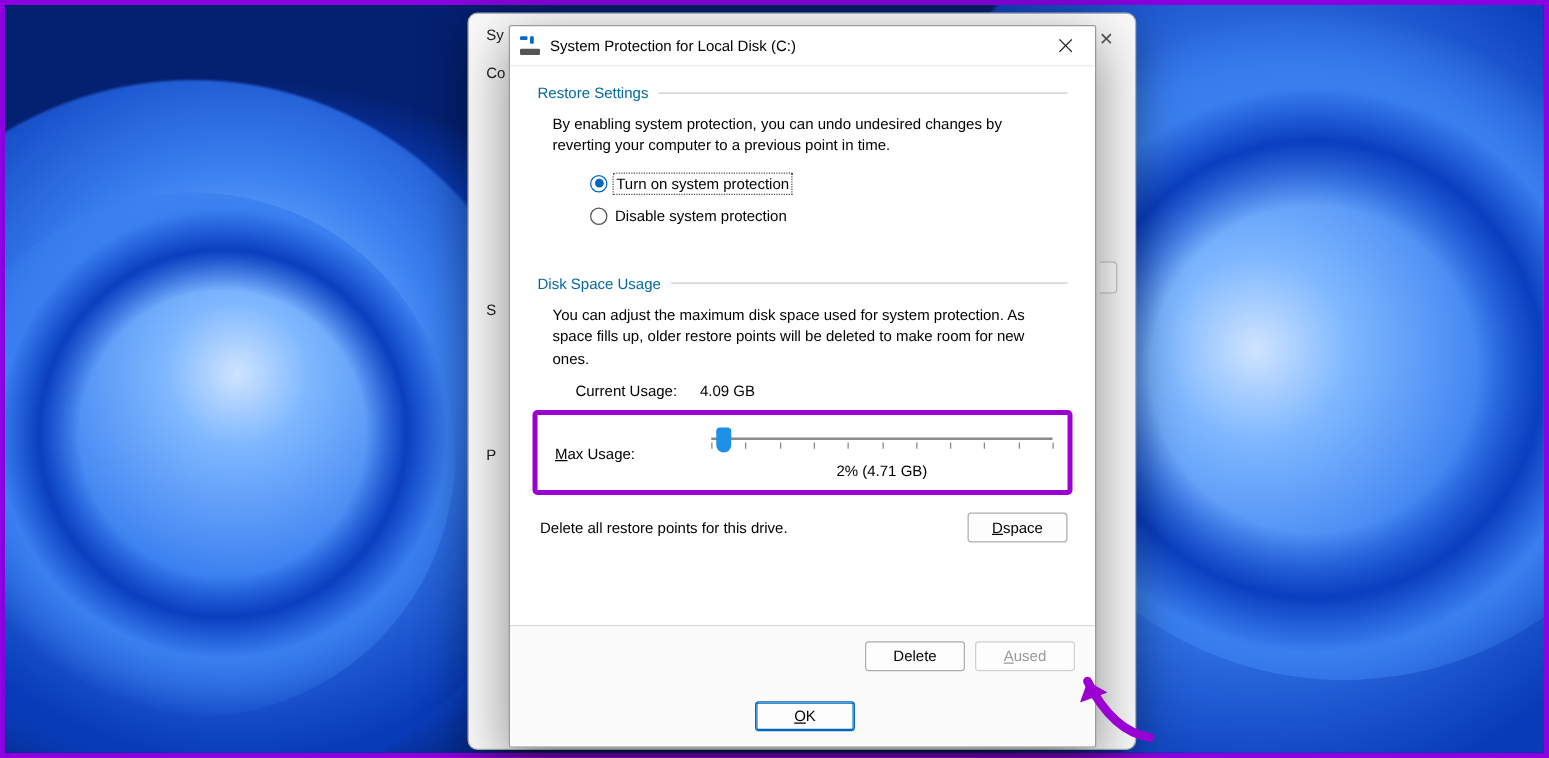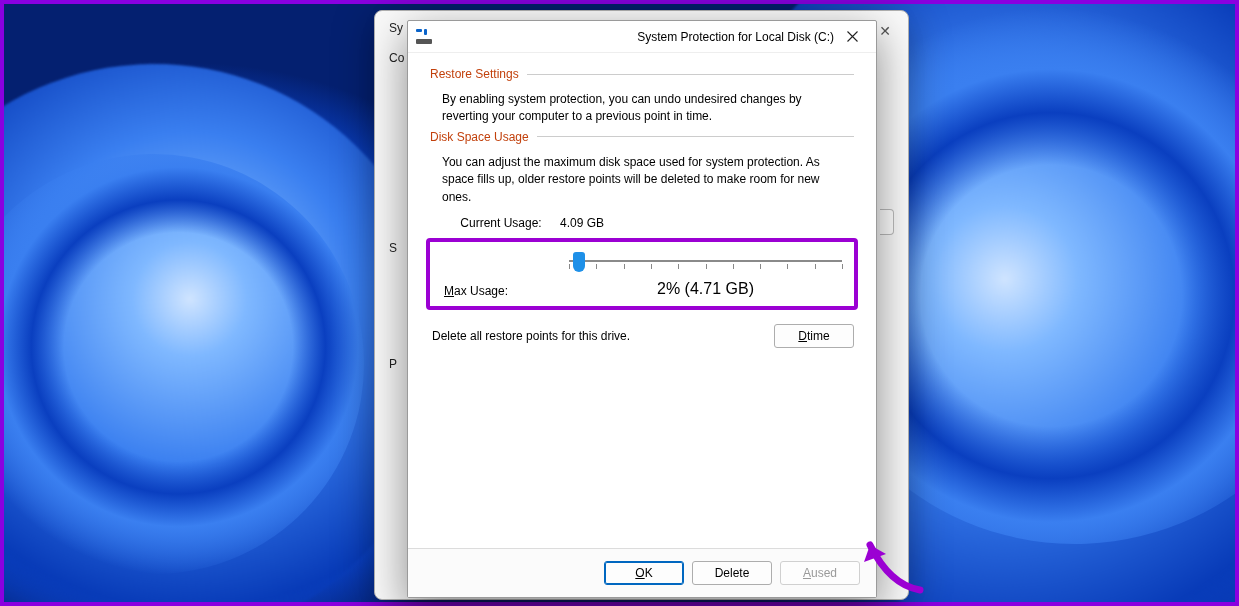--- a/index.html
+++ b/index.html
@@ -73,28 +73,28 @@
   }
   .titlebar {
     height: 32px; display:flex; align-items:center; padding: 0 6px 0 8px;
     border-bottom: 1px solid #eee;
   }
   .title-icon { width:16px; height:16px; margin-right:8px; position:relative; }
   .title-icon .sq { position:absolute; width:6px; height:6px; background:#0a63c9; border-radius:1px;}
   .title-icon .a{left:0;top:0;width:6px;height:3px;background:#0a63c9;}
   .title-icon .b{left:8px;top:0;width:3px;height:6px;background:#0a63c9;}
   .title-icon .bar{position:absolute;left:0;top:10px;width:16px;height:5px;background:#555;border-radius:1px;}
-  .titlebar .title-text { flex:1; font-size:12px;text-align:right; }
+  .titlebar .title-text { flex:1; font-size:12px; }
   .close-btn { width:36px; height:26px; display:flex; align-items:center; justify-content:center; cursor:pointer;}
   .close-btn svg { width:11px; height:11px; }
 
   .body { padding: 10px 22px 0 22px; flex:1; }
 
   .group-head { display:flex; align-items:center; gap:8px; margin: 4px 0 10px 0;}
-  .group-head .lbl { font-size:12px; color:#c2410c; white-space:nowrap;}
+  .group-head .lbl { font-size:12px; color:#0369a1; white-space:nowrap;}
   .group-head .line { flex:1; height:1px; background:#ccc; }
 
   .desc { font-size:12px; color:#000; line-height:1.45; padding: 0 4px 0 12px;}
 
   .radios { margin: 14px 0 40px 42px; }
   .radio-row { display:flex; align-items:center; gap:6px; margin-bottom:12px; cursor:pointer;}
   .radio { width:14px; height:14px; border:1.5px solid #555; border-radius:50%; display:flex; align-items:center; justify-content:center; background:#fff;}
   .radio.selected { border-color:#0067c0; }
   .radio.selected .dot { width:7px; height:7px; background:#0067c0; border-radius:50%; }
   .radio-label { font-size:12px; }
@@ -104,42 +104,42 @@
   .kv-row .k { width:118px; }
   .kv-row .v { }
 
   
   .max-box {
     border: 4px solid #9b00d3;
     border-radius: 4px;
     margin: 8px -4px 0 -4px;
     padding: 8px 10px 8px 14px;
   }
-  .max-row { display:flex; align-items:flex-end;gap:13px; }
+  .max-row { display:flex; align-items:center;gap:13px; }
   .max-label { width:110px; font-size:12px; padding-top:2px;}
   .max-label .ul { text-decoration: underline; }
   .slider-wrap { flex:1; position:relative; padding-top:4px;}
   .track { height:2px; background:#8a8a8a; position:relative; margin: 6px 2px 0 2px;}
   .thumb {
     position:absolute; top:-8px; left:4px;
     width:12px; height:20px; background:#1e90e8; border-radius:3px 3px 6px 6px;
   }
   .ticks { position:relative; height:10px; margin: 2px 2px 0 2px;}
   .ticks span { position:absolute; top:0; width:1px; height:5px; background:#888;}
-  .slider-value { text-align:center; font-size:16px; margin-top:6px;}
+  .slider-value { text-align:center; font-size:12px; margin-top:6px;}
 
   .delete-row { display:flex; align-items:center; margin: 14px 0 0 0;}
   .delete-row .txt { flex:1; font-size:12px; padding-left:2px;}
   .btn {
     min-width:80px; height:24px; padding:0 14px; background:#fdfdfd;
     border:1px solid #adadad; border-radius:3px; font-size:12px;
     display:inline-flex; align-items:center; justify-content:center; cursor:pointer;
   }
   .btn .ul { text-decoration: underline; }
-  .btn.default { border-color:#0067c0; box-shadow: inset 0 0 0 1px #0067c0;}
+  .btn.default { border-color:#0067c0; box-shadow: inset 0 0 0 1px #0067c0; margin-top: 48px;}
   .btn.disabled { color:#9a9a9a; border-color:#d0d0d0; cursor:default;}
 
   .footer {
     border-top:1px solid #dcdcdc; padding:12px 16px; display:flex; justify-content:flex-end; gap:8px;
     background:#fbfbfb;
   }
 
   
   .arrow-ann { position:absolute; left:860px; top:520px; pointer-events:none;}
   .arrow-ann svg { width:80px; height:80px; overflow:visible;}
@@ -184,20 +184,32 @@
   </div>
 
   <div class="body">
 
     <div class="group-head">
       <span class="lbl">Restore Settings</span>
       <span class="line"></span>
     </div>
     <div class="desc">By enabling system protection, you can undo undesired changes by reverting your computer to a previous point in time.</div>
 
+    <div class="radios">
+      <div class="radio-row">
+        <span class="radio selected">
+            <span class="dot"></span>
+          </span>
+        <span class="radio-label focused">Turn on system protection</span>
+      </div>
+      <div class="radio-row">
+        <span class="radio"></span>
+        <span class="radio-label">Disable system protection</span>
+      </div>
+    </div>
 
     <div class="group-head">
       <span class="lbl">Disk Space Usage</span>
       <span class="line"></span>
     </div>
     <div class="desc">You can adjust the maximum disk space used for system protection. As space fills up, older restore points will be deleted to make room for new ones.</div>
 
     <div class="kv-row">
       <span class="k">Current Usage:</span>
       <span class="v">4.09 GB</span>
@@ -226,21 +238,21 @@
               <span style="left: 100%;"></span>
             </div>
           <div class="slider-value">2% (4.71 GB)</div>
         </div>
       </div>
     </div>
 
     <div class="delete-row">
       <div class="txt">Delete all restore points for this drive.</div>
       <div class="btn">
-        <span><span class="ul">D</span><span>time</span></span>
+        <span><span class="ul">D</span><span>space</span></span>
       </div>
     </div>
   </div>
 
   <div class="footer">
     <div class="btn default">
       <span><span class="ul">O</span><span>K</span></span>
     </div>
     <div class="btn">
       <span>Delete</span>

